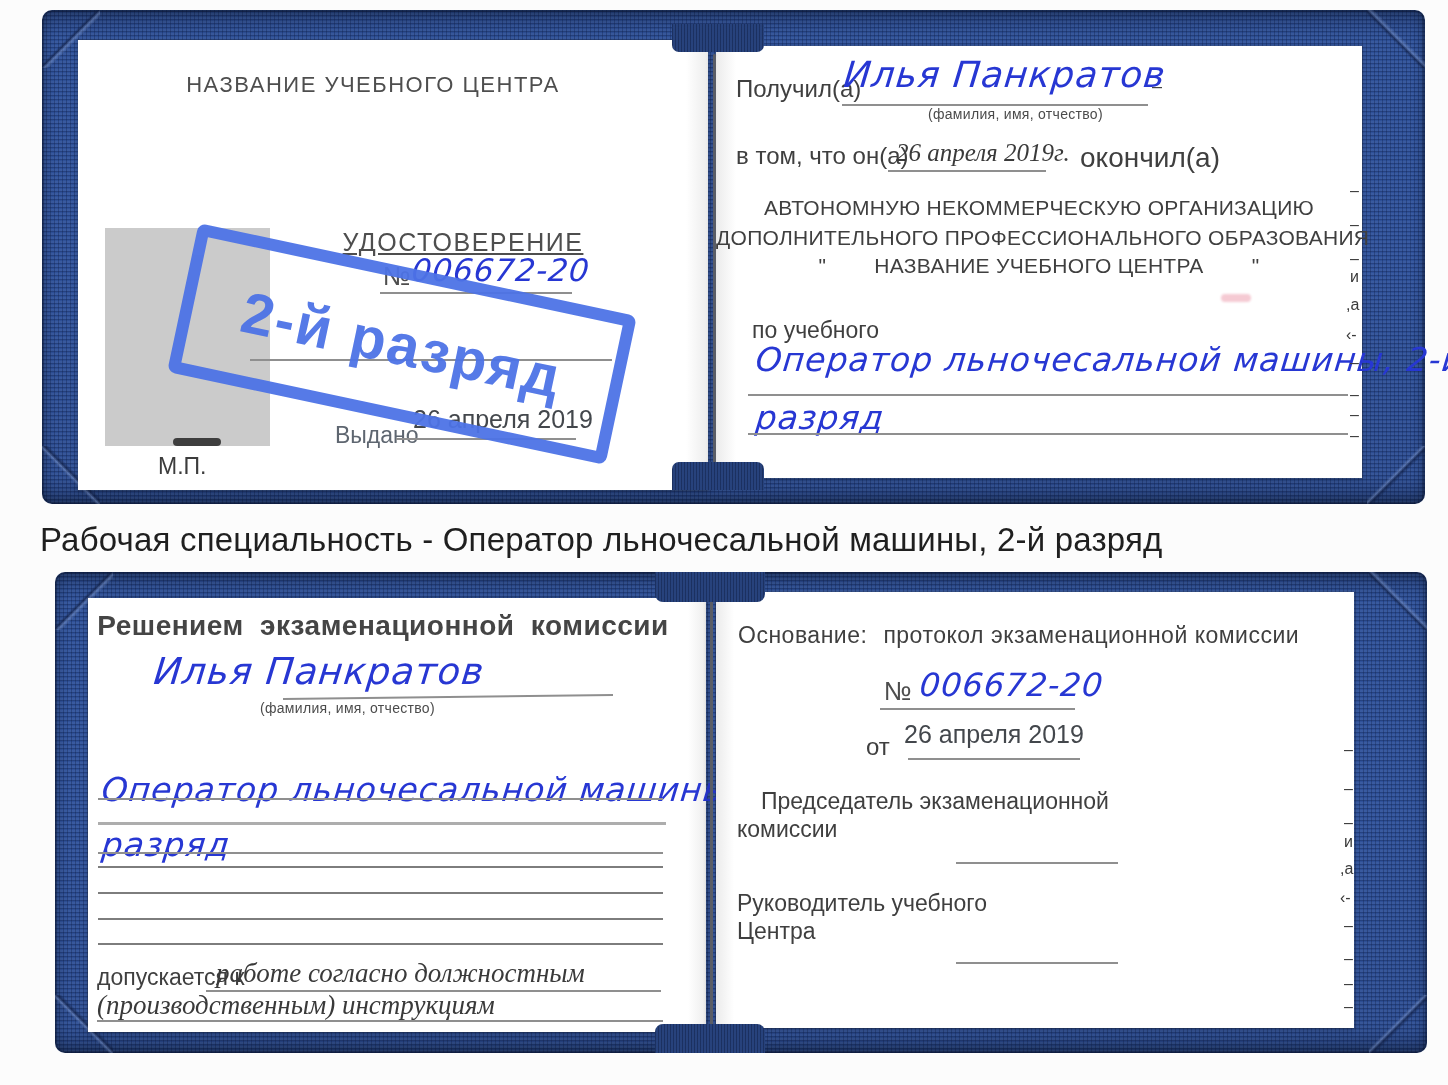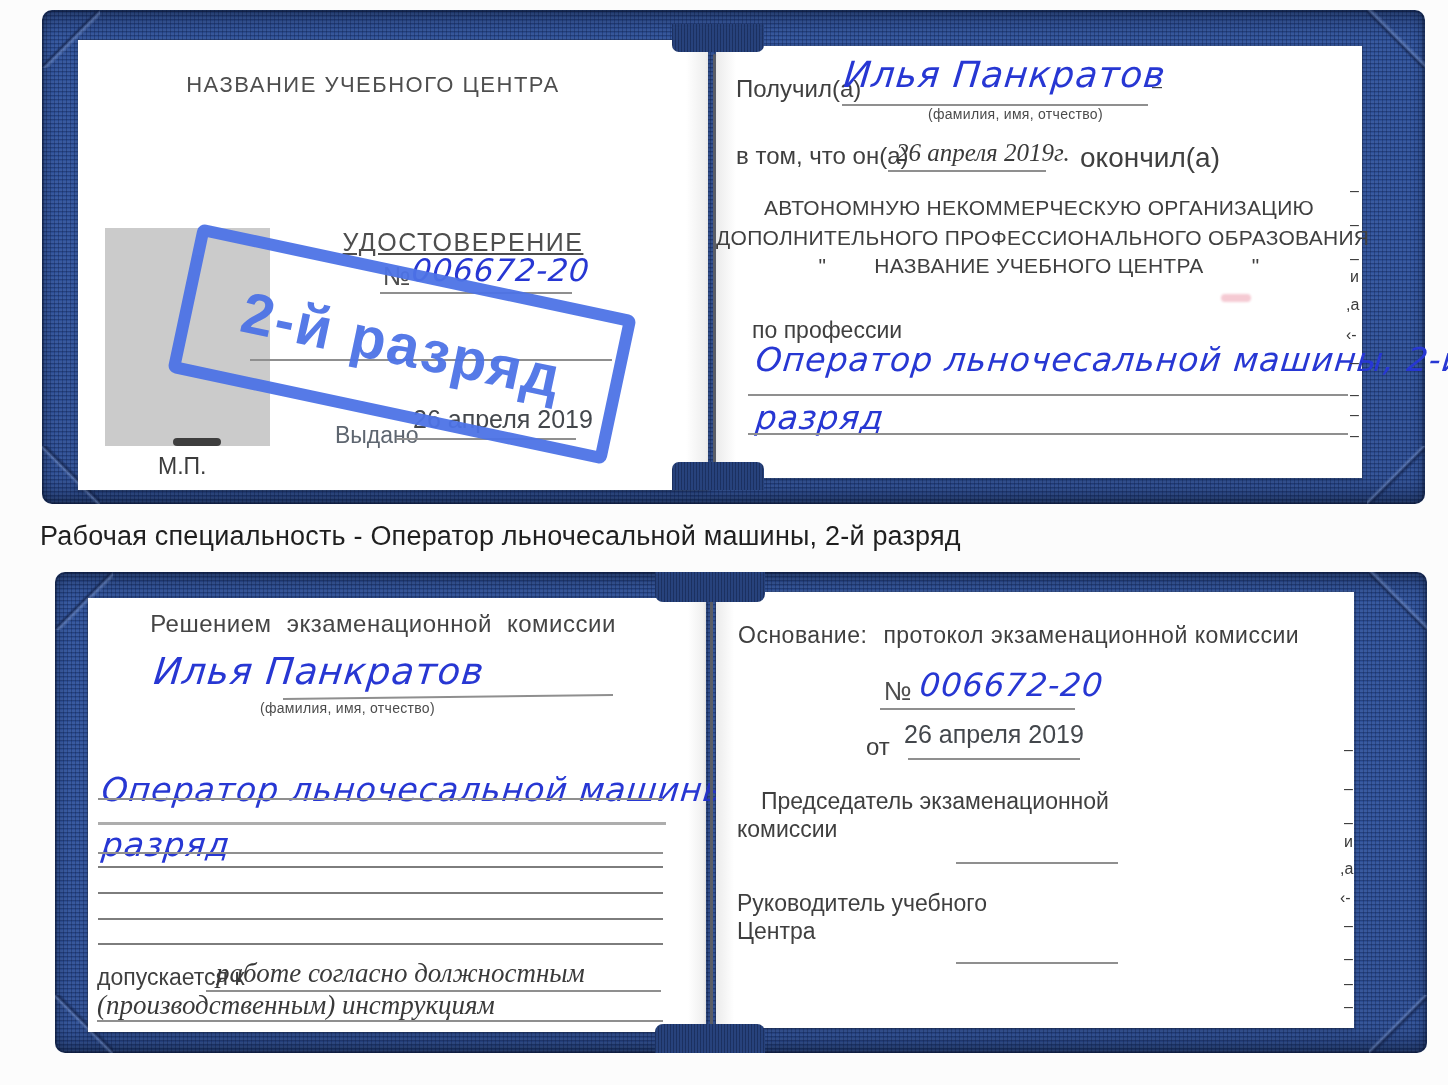--- a/index.html
+++ b/index.html
@@ -43,21 +43,21 @@
   .hint{font-size:14px;color:#4b4b4b;letter-spacing:.3px;}
   .edge-mark{position:absolute;font-size:16px;color:#3a3a3a;}
   
   .stamp{position:absolute;left:100px;top:228px;width:424px;height:128px;border:12px solid #4d73e6;border-radius:8px;
          transform:rotate(12deg);display:flex;align-items:center;justify-content:center;
          color:#4d73e6;font-size:58px;font-weight:bold;letter-spacing:2px;opacity:.95;z-index:5;
          font-family:"Liberation Sans","DejaVu Sans",sans-serif;}
   .photo{position:absolute;left:27px;top:188px;width:165px;height:218px;background:#cbcbcb;}
   .smudge-dark{position:absolute;left:95px;top:398px;width:48px;height:8px;background:#262626;border-radius:4px;opacity:.85;}
   .smudge-pink{position:absolute;width:30px;height:8px;background:rgba(235,150,168,.5);border-radius:4px;filter:blur(1px);}
-  .banner{position:absolute;left:40px;top:521px;font-size:27px;color:#1f1f1f;letter-spacing:.2px;}
+  .banner{position:absolute;left:40px;top:521px;font-size:33px;color:#1f1f1f;letter-spacing:.2px;}
 </style>
 </head>
 <body>
 
 <div class="stage">
 
   <section class="folder folder-top">
     <div class="miter tl"></div>
     <div class="miter tr"></div>
     <div class="miter br"></div>
@@ -101,21 +101,21 @@
       <div class="abs center print" style="top:150px;font-size:21px;letter-spacing:.3px;">АВТОНОМНУЮ НЕКОММЕРЧЕСКУЮ ОРГАНИЗАЦИЮ</div>
       <div class="abs center print" style="top:180px;font-size:21px;letter-spacing:.3px;">ДОПОЛНИТЕЛЬНОГО ПРОФЕССИОНАЛЬНОГО ОБРАЗОВАНИЯ</div>
       <div class="abs center print" style="top:208px;font-size:21px;letter-spacing:.3px;display:flex;justify-content:center;gap:48px;">
         <span>"</span>
         <span>НАЗВАНИЕ УЧЕБНОГО ЦЕНТРА</span>
         <span>"</span>
       </div>
 
       <div class="smudge-pink" style="left:505px;top:248px;"></div>
 
-      <span class="abs print" style="left:36px;top:271px;font-size:23px;">по профессии</span>
+      <span class="abs print" style="left:36px;top:271px;font-size:23px;">по учебного</span>
       <span class="abs hand" style="left:40px;top:294px;font-size:33px;">Оператор льночесальной машины, 2-й</span>
       <div class="uline" style="left:32px;top:348px;width:600px;"></div>
       <span class="abs hand" style="left:40px;top:352px;font-size:33px;">разряд</span>
       <div class="uline" style="left:32px;top:387px;width:600px;"></div>
 
       <span class="edge-mark" style="left:634px;top:136px;">–</span>
       <span class="edge-mark" style="left:634px;top:170px;">–</span>
       <span class="edge-mark" style="left:634px;top:204px;">–</span>
       <span class="edge-mark" style="left:634px;top:222px;">и</span>
       <span class="edge-mark" style="left:630px;top:250px;">,а</span>
@@ -133,21 +133,21 @@
 
   <div class="banner">Рабочая специальность - Оператор льночесальной машины, 2-й разряд</div>
 
   <section class="folder folder-bottom">
     <div class="miter tl"></div>
     <div class="miter tr"></div>
     <div class="miter br"></div>
     <div class="miter bl"></div>
 
     <div class="page p-bl">
-      <div class="abs center print" style="top:12px;transform:translateX(-14px);font-size:24px;color:#454545;word-spacing:8px;letter-spacing:.5px;">Решением экзаменационной комиссии</div>
+      <div class="abs center print" style="top:12px;transform:translateX(-14px);font-size:28px;color:#454545;word-spacing:8px;letter-spacing:.5px;font-weight:bold;">Решением экзаменационной комиссии</div>
 
       <span class="abs hand" style="left:66px;top:52px;font-size:37px;">Илья Панкратов</span>
       <div class="uline" style="left:195px;top:98px;width:330px;transform:rotate(-0.7deg);"></div>
       <div class="abs hint" style="left:172px;top:102px;">(фамилия, имя, отчество)</div>
 
 
       <span class="abs hand" style="left:14px;top:172px;font-size:33px;">Оператор льночесальной машины, 2-й</span>
       <div class="uline" style="left:10px;top:200px;width:565px;"></div>
       <div class="uline thick" style="left:10px;top:224px;width:568px;"></div>
       <span class="abs hand" style="left:14px;top:227px;font-size:33px;">разряд</span>

